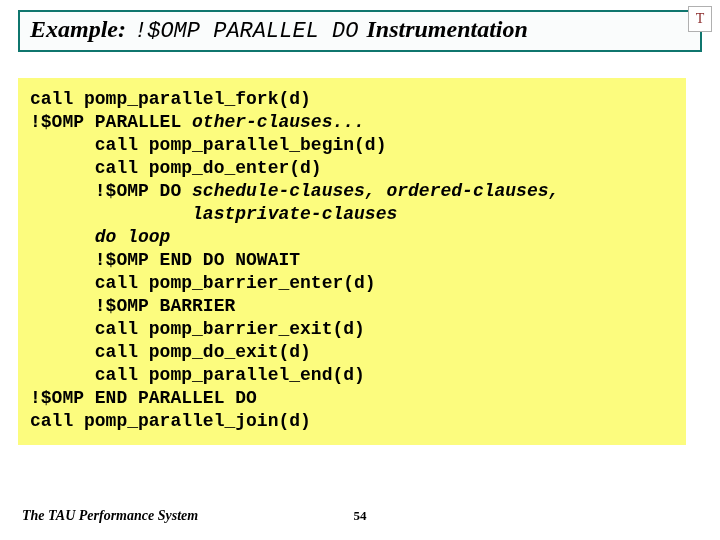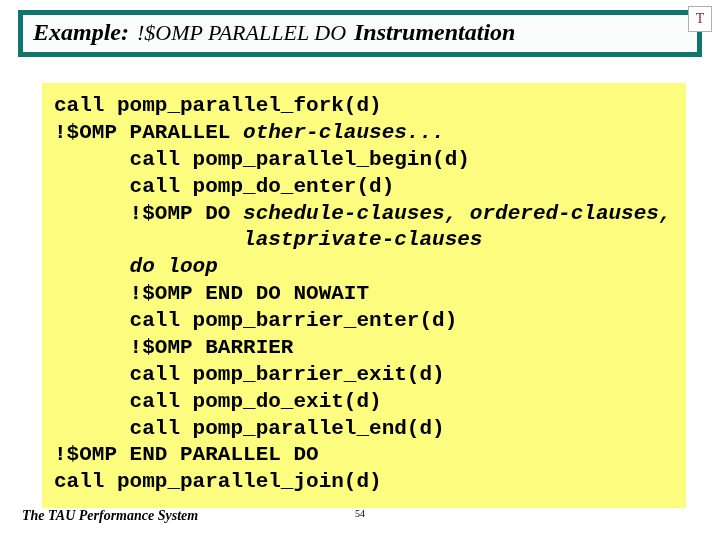--- a/index.html
+++ b/index.html
@@ -6,35 +6,35 @@
   body {
     width: 720px;
     height: 540px;
     background: #ffffff;
     font-family: "Times New Roman", serif;
     position: relative;
     overflow: hidden;
   }
   .title-bar {
     margin: 10px 18px 0 18px;
-    border: 5px solid #0f766e;
+    border: 2px solid #0f766e;
     padding: 4px 10px 6px 10px;
     background: #fafcfc;
     display: flex;
     align-items: baseline;
     gap: 8px;
   }
   .title-example {
     font-style: italic;
     font-weight: bold;
     font-size: 24px;
     color: #000;
   }
   .title-code {
-    font-family: Liberation Serif, serif;
+    font-family: Liberation Mono, monospace;
     font-style: italic;
     font-size: 22px;
     color: #000;
   }
   .title-rest {
     font-style: italic;
     font-size: 24px;
     color: #000;
     font-weight: bold;
   }
@@ -47,25 +47,25 @@
     border: 1px solid #b0b0b0;
     display: flex;
     align-items: center;
     justify-content: center;
     font-family: serif;
     font-size: 14px;
     color: #8a2a2a;
     background: #fff;
   }
   .code-block {
-    margin: 26px 34px 0 42px;
+    margin: 26px 34px 0 18px;
     background: #fcfc7e;
     padding: 10px 12px 12px 12px;
     font-family: "Courier New", monospace;
-    font-size: 21px;
+    font-size: 18px;
     line-height: 1.28;
     color: #000;
     white-space: pre;
   }
   .code-block .b { font-weight: bold; }
   .code-block .i { font-style: italic; font-weight: bold; }
   .footer {
     position: absolute;
     bottom: 16px;
     left: 0;
@@ -77,22 +77,22 @@
     font-style: italic;
     font-weight: bold;
     font-size: 14px;
     font-family: "Times New Roman", serif;
   }
   .footer .center {
     position: absolute;
     left: 50%;
     transform: translateX(-50%);
     font-style: normal;
-    font-weight: normal;
-    font-size: 10px;
+    font-weight: bold;
+    font-size: 13px;
   }
 </style>
 </head>
 <body>
 
 <div class="title-bar">
   <span class="title-example">Example:</span>
   <span class="title-code">!$OMP PARALLEL DO</span>
   <span class="title-rest">Instrumentation</span>
 </div>

